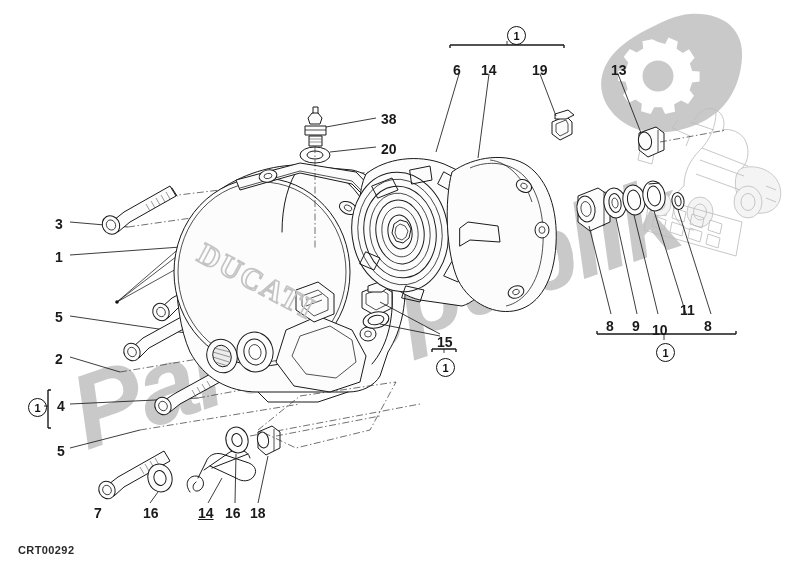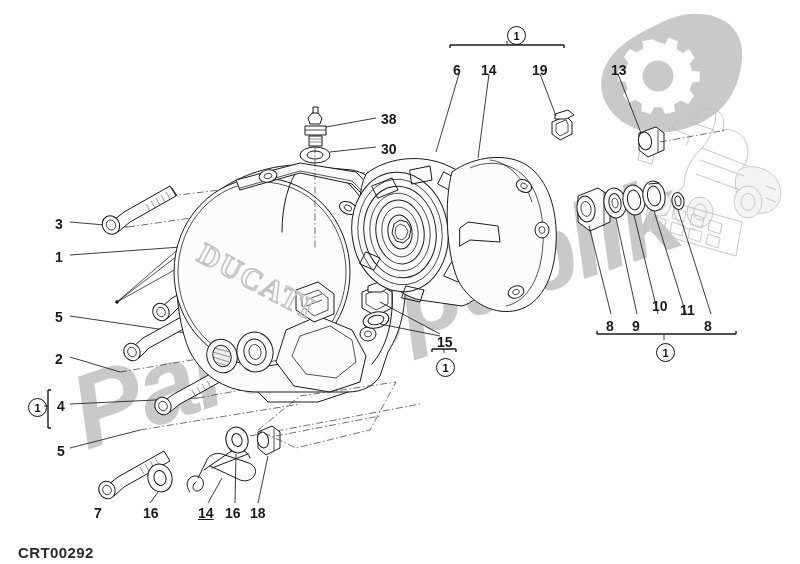--- a/index.html
+++ b/index.html
@@ -3,21 +3,21 @@
 <meta charset="utf-8">
 <style>
   html,body{margin:0;padding:0;background:#ffffff;}
   body{width:800px;height:564px;position:relative;overflow:hidden;
        font-family:"Liberation Sans", sans-serif;}
   #stage{position:absolute;left:0;top:0;width:800px;height:564px;}
   svg#diagram{position:absolute;left:0;top:0;width:800px;height:564px;}
   .lbl{position:absolute;font-family:"Liberation Sans",sans-serif;
        font-size:14px;font-weight:700;color:#1a1a1a;white-space:nowrap;
        letter-spacing:0px;}
-  .code{position:absolute;left:18px;top:544px;font-size:15px;
+  .code{position:absolute;left:18px;top:544px;font-size:11px;
         font-weight:700;color:#2a2a2a;letter-spacing:0.4px;}
   .circnum{position:absolute;width:17px;height:17px;border:1.2px solid #111;
         border-radius:50%;font-size:11px;font-weight:700;color:#111;
         display:flex;align-items:center;justify-content:center;background:transparent;}
 </style>
 </head>
 <body>
 
 <div id="stage">
 
@@ -403,31 +403,31 @@
 <div class="lbl" style="left:57px;top:398px;">4</div>
 <div class="lbl" style="left:57px;top:443px;">5</div>
 
 <div class="lbl" style="left:94px;top:505px;">7</div>
 <div class="lbl" style="left:143px;top:505px;">16</div>
 <div class="lbl" style="left:198px;top:505px;text-decoration:underline;">14</div>
 <div class="lbl" style="left:225px;top:505px;">16</div>
 <div class="lbl" style="left:250px;top:505px;">18</div>
 
 <div class="lbl" style="left:381px;top:111px;">38</div>
-<div class="lbl" style="left:381px;top:141px;">30</div>
+<div class="lbl" style="left:381px;top:141px;">20</div>
 <div class="lbl" style="left:437px;top:334px;">15</div>
 
 <div class="lbl" style="left:453px;top:62px;">6</div>
 <div class="lbl" style="left:481px;top:62px;">14</div>
 <div class="lbl" style="left:532px;top:62px;">19</div>
 <div class="lbl" style="left:611px;top:62px;">13</div>
 
 <div class="lbl" style="left:606px;top:318px;">8</div>
 <div class="lbl" style="left:632px;top:318px;">9</div>
-<div class="lbl" style="left:652px;top:298px;">10</div>
+<div class="lbl" style="left:652px;top:322px;">10</div>
 <div class="lbl" style="left:680px;top:302px;">11</div>
 <div class="lbl" style="left:704px;top:318px;">8</div>
 
 <div class="circnum" style="left:507px;top:26px;">1</div>
 <div class="circnum" style="left:436px;top:358px;">1</div>
 <div class="circnum" style="left:656px;top:343px;">1</div>
 <div class="circnum" style="left:28px;top:398px;">1</div>
 
 <div class="code">CRT00292</div>
 

